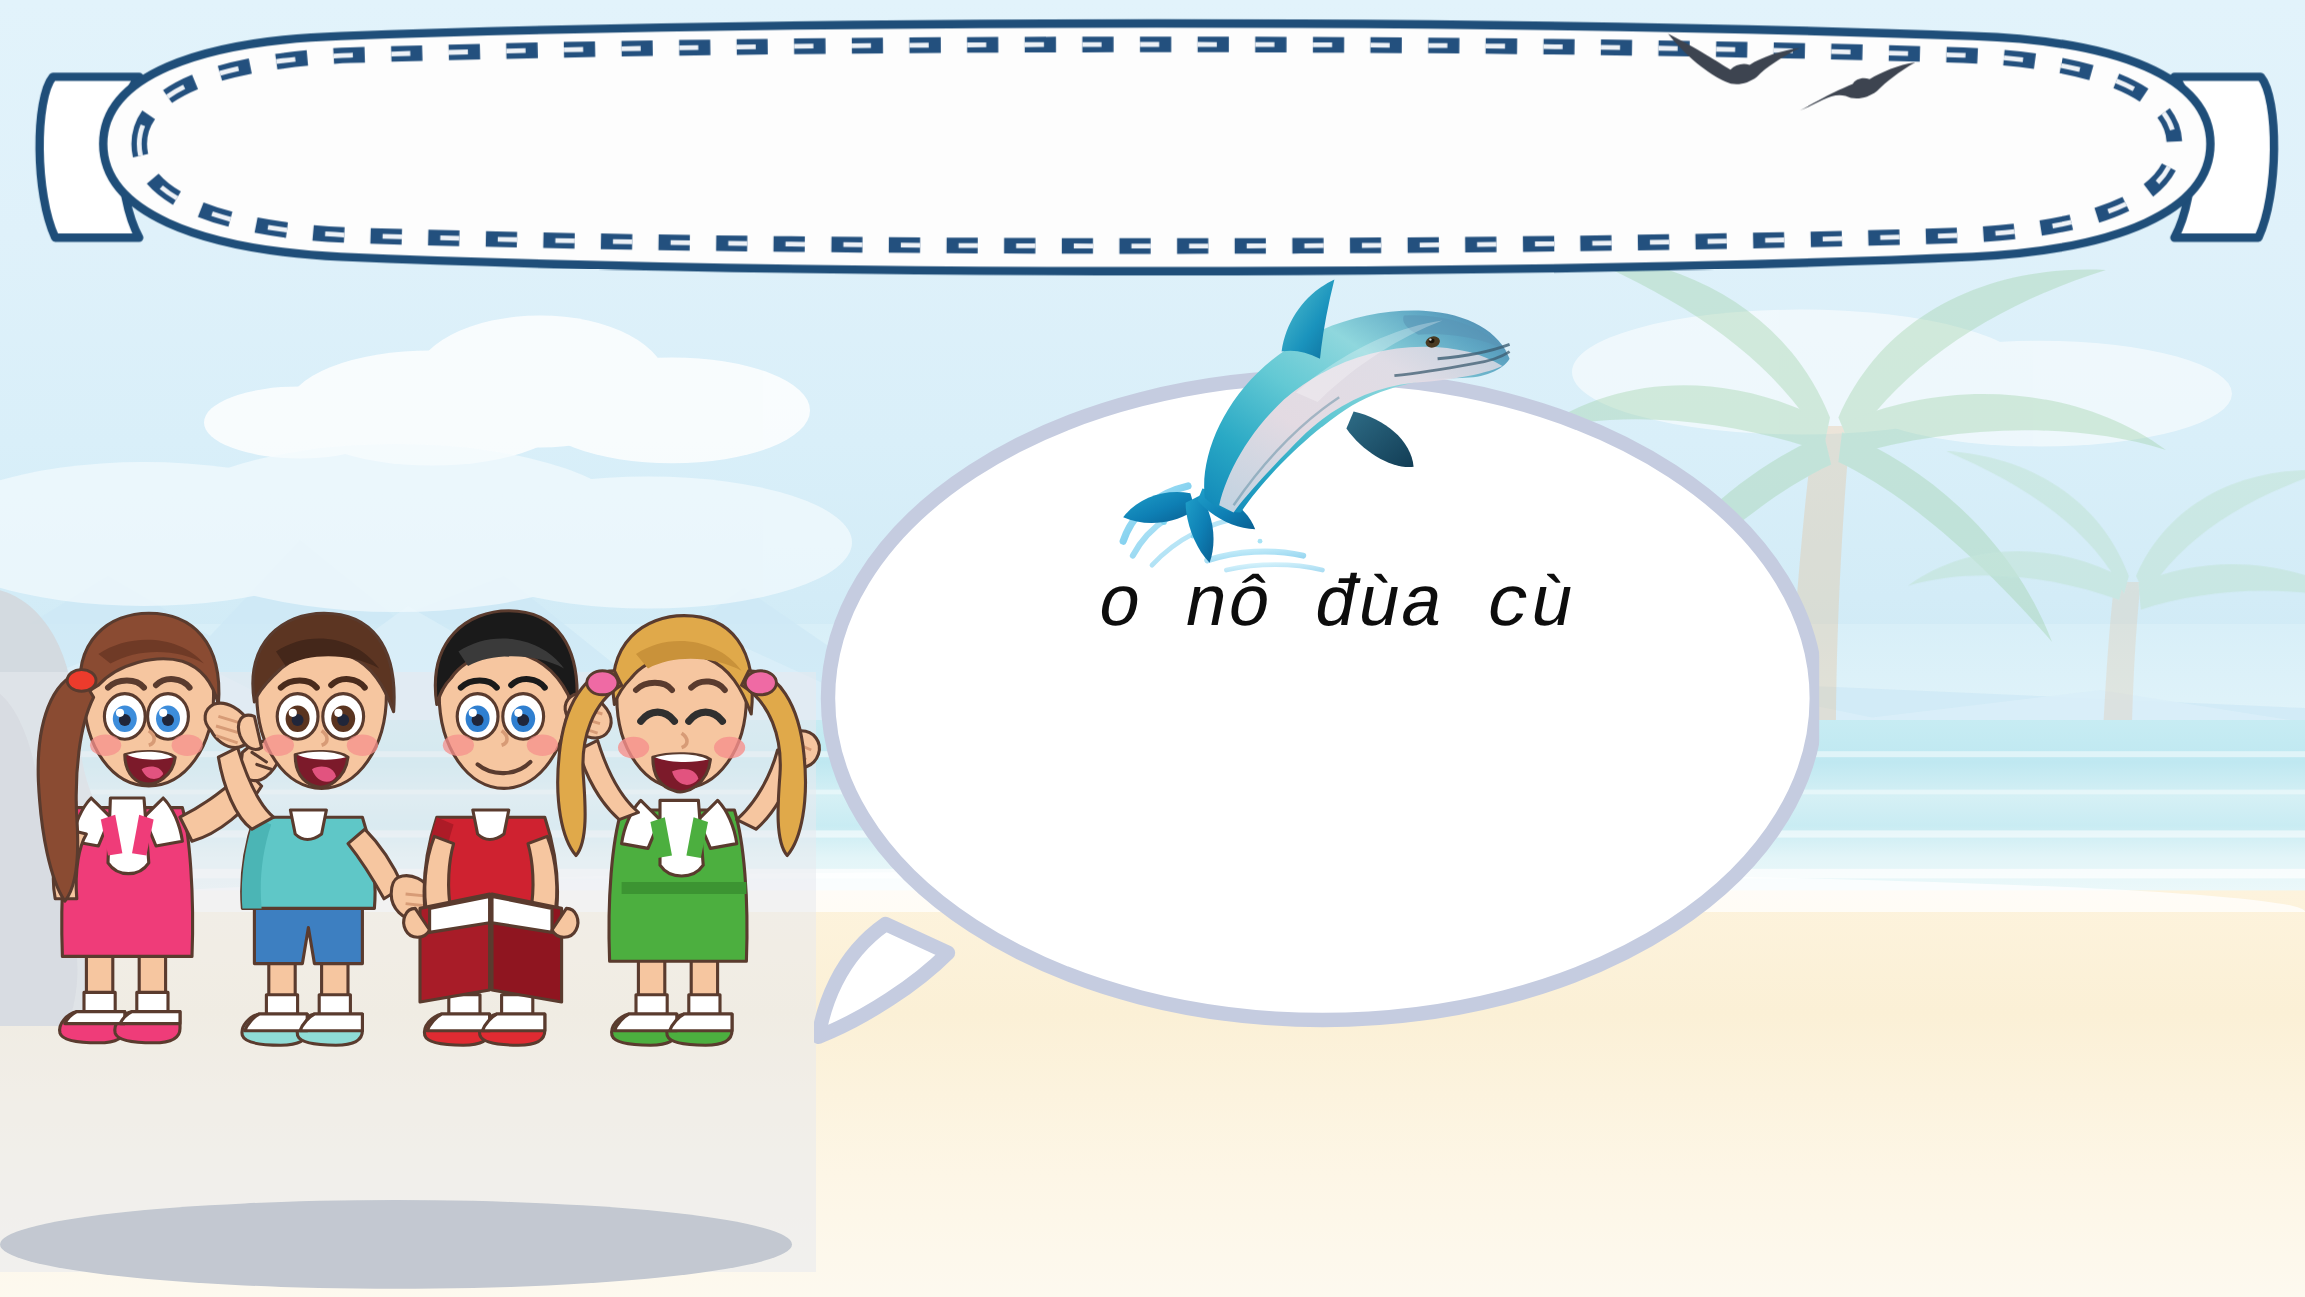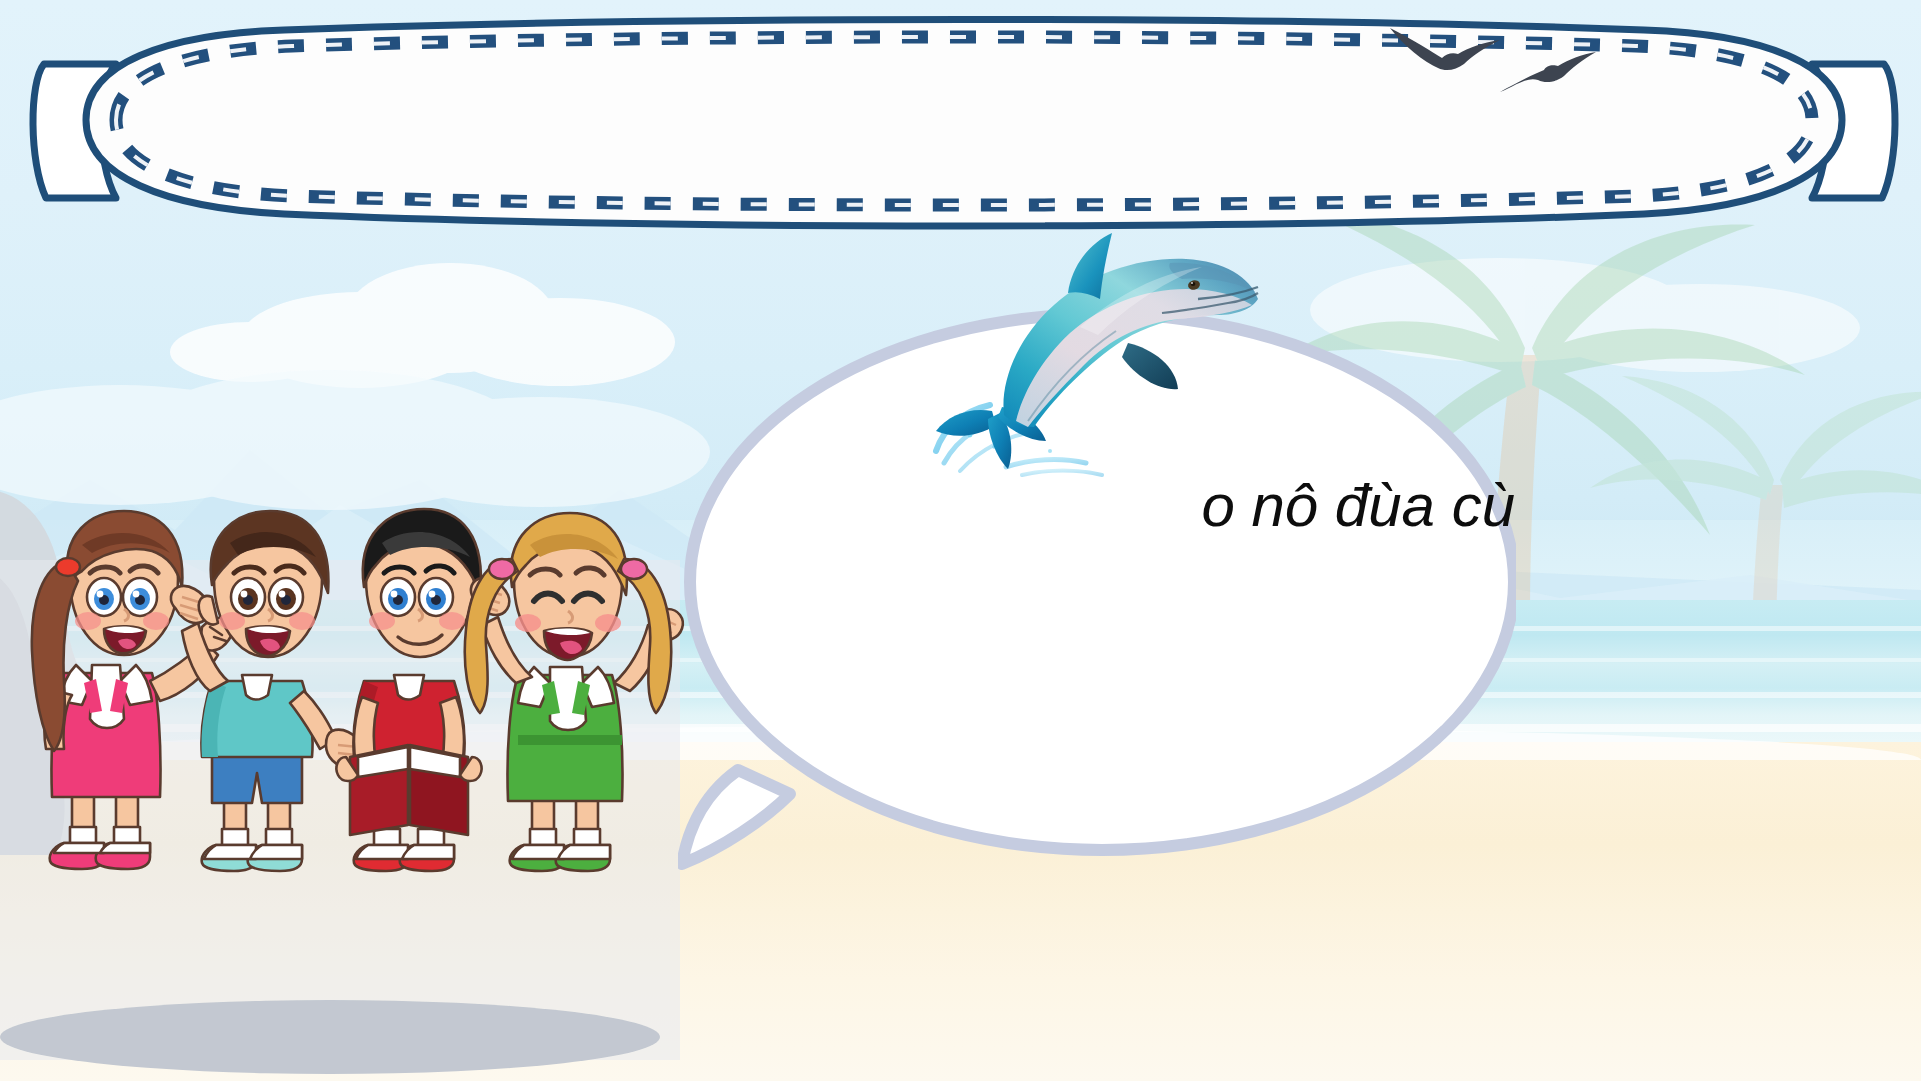--- a/index.html
+++ b/index.html
@@ -59,22 +59,21 @@
 
   
   #birds{left:1380px;top:14px;width:230px;height:110px;}
 
   
   #bubble{left:678px;top:300px;width:838px;height:570px;}
   #bubble-text{
     position:absolute;left:915px;top:470px;width:600px;
     font-style:italic;font-weight:400;font-size:60px;line-height:1.2;
     color:#0d0d0d;letter-spacing:0px;
-    font-family:Liberation Sans, sans-serif;
-    text-align:right;
+    font-family:Liberation Mono, monospace;
   }
 
   
   #dolphin{left:930px;top:215px;width:330px;height:265px;}
 
   
   #kids{left:20px;top:505px;width:680px;height:376px;}
 </style>
 </head>
 <body>

